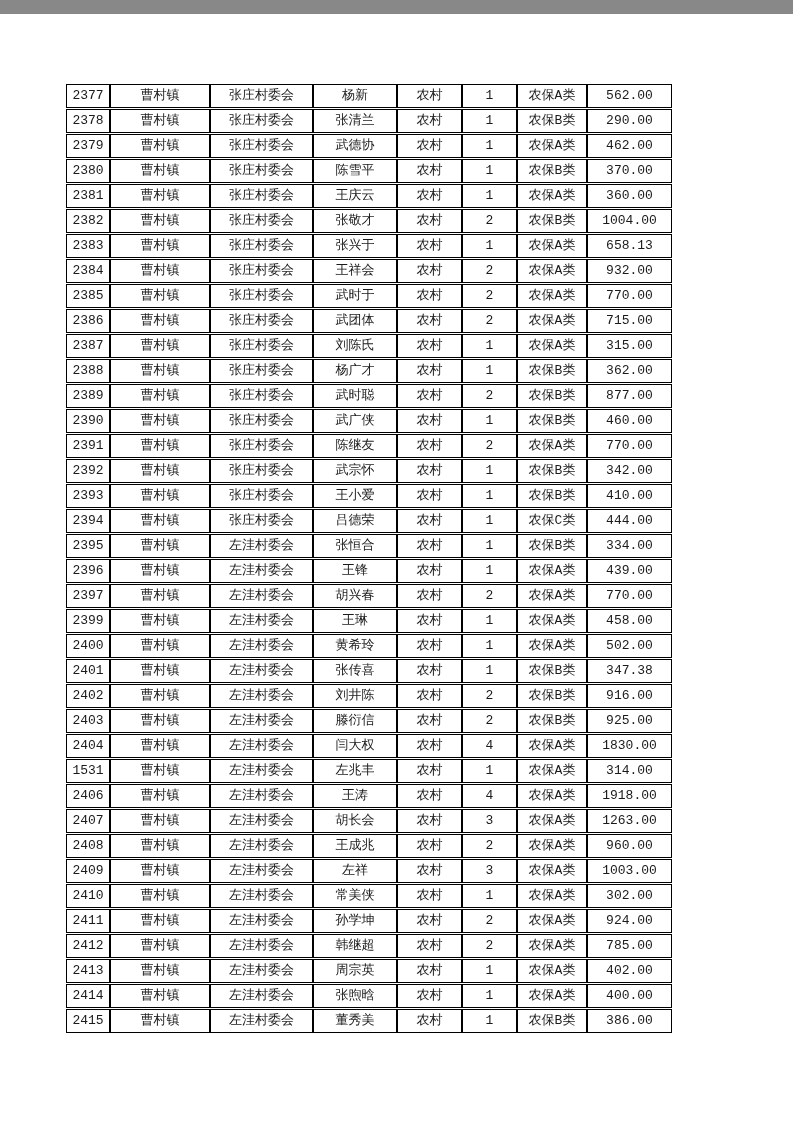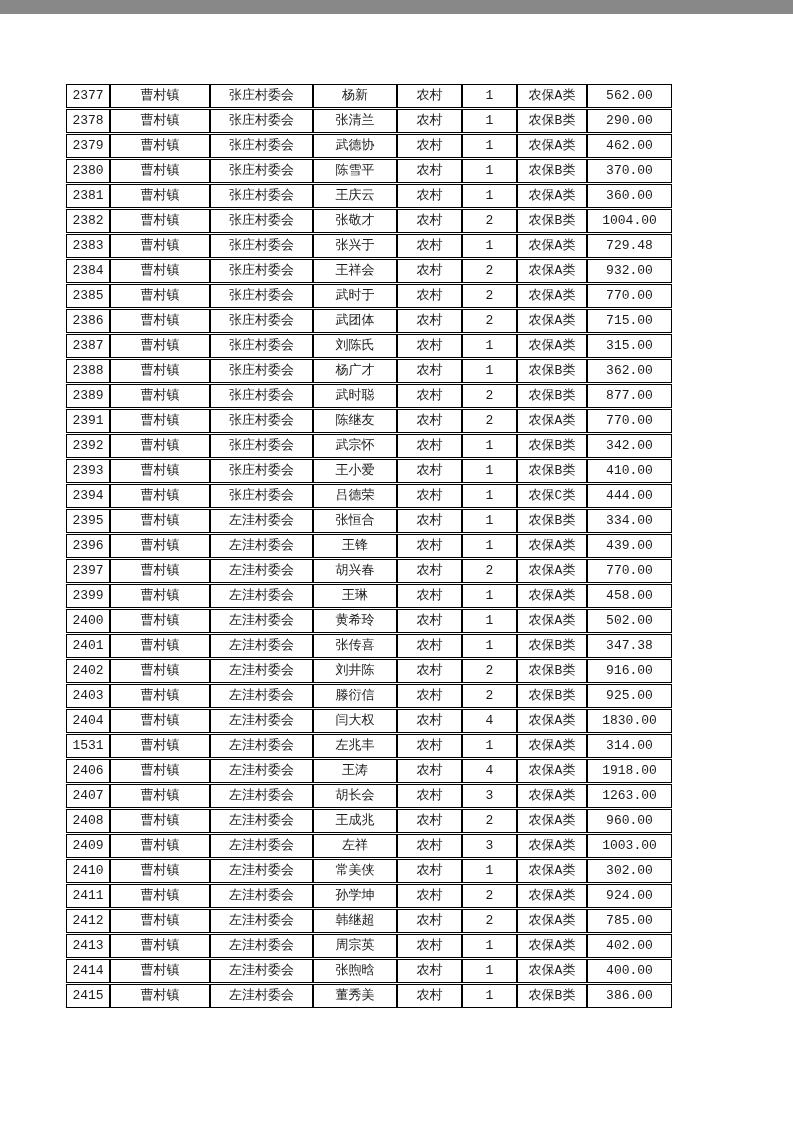--- a/index.html
+++ b/index.html
@@ -123,21 +123,21 @@
           <td>1004.00</td>
         </tr>
         <tr>
           <td>2383</td>
           <td>曹村镇</td>
           <td>张庄村委会</td>
           <td>张兴于</td>
           <td>农村</td>
           <td>1</td>
           <td>农保A类</td>
-          <td>729.48</td>
+          <td>658.13</td>
         </tr>
         <tr>
           <td>2384</td>
           <td>曹村镇</td>
           <td>张庄村委会</td>
           <td>王祥会</td>
           <td>农村</td>
           <td>2</td>
           <td>农保A类</td>
           <td>932.00</td>
@@ -184,20 +184,30 @@
         </tr>
         <tr>
           <td>2389</td>
           <td>曹村镇</td>
           <td>张庄村委会</td>
           <td>武时聪</td>
           <td>农村</td>
           <td>2</td>
           <td>农保B类</td>
           <td>877.00</td>
+        </tr>
+        <tr>
+          <td>2390</td>
+          <td>曹村镇</td>
+          <td>张庄村委会</td>
+          <td>武广侠</td>
+          <td>农村</td>
+          <td>1</td>
+          <td>农保B类</td>
+          <td>460.00</td>
         </tr>
         <tr>
           <td>2391</td>
           <td>曹村镇</td>
           <td>张庄村委会</td>
           <td>陈继友</td>
           <td>农村</td>
           <td>2</td>
           <td>农保A类</td>
           <td>770.00</td>

